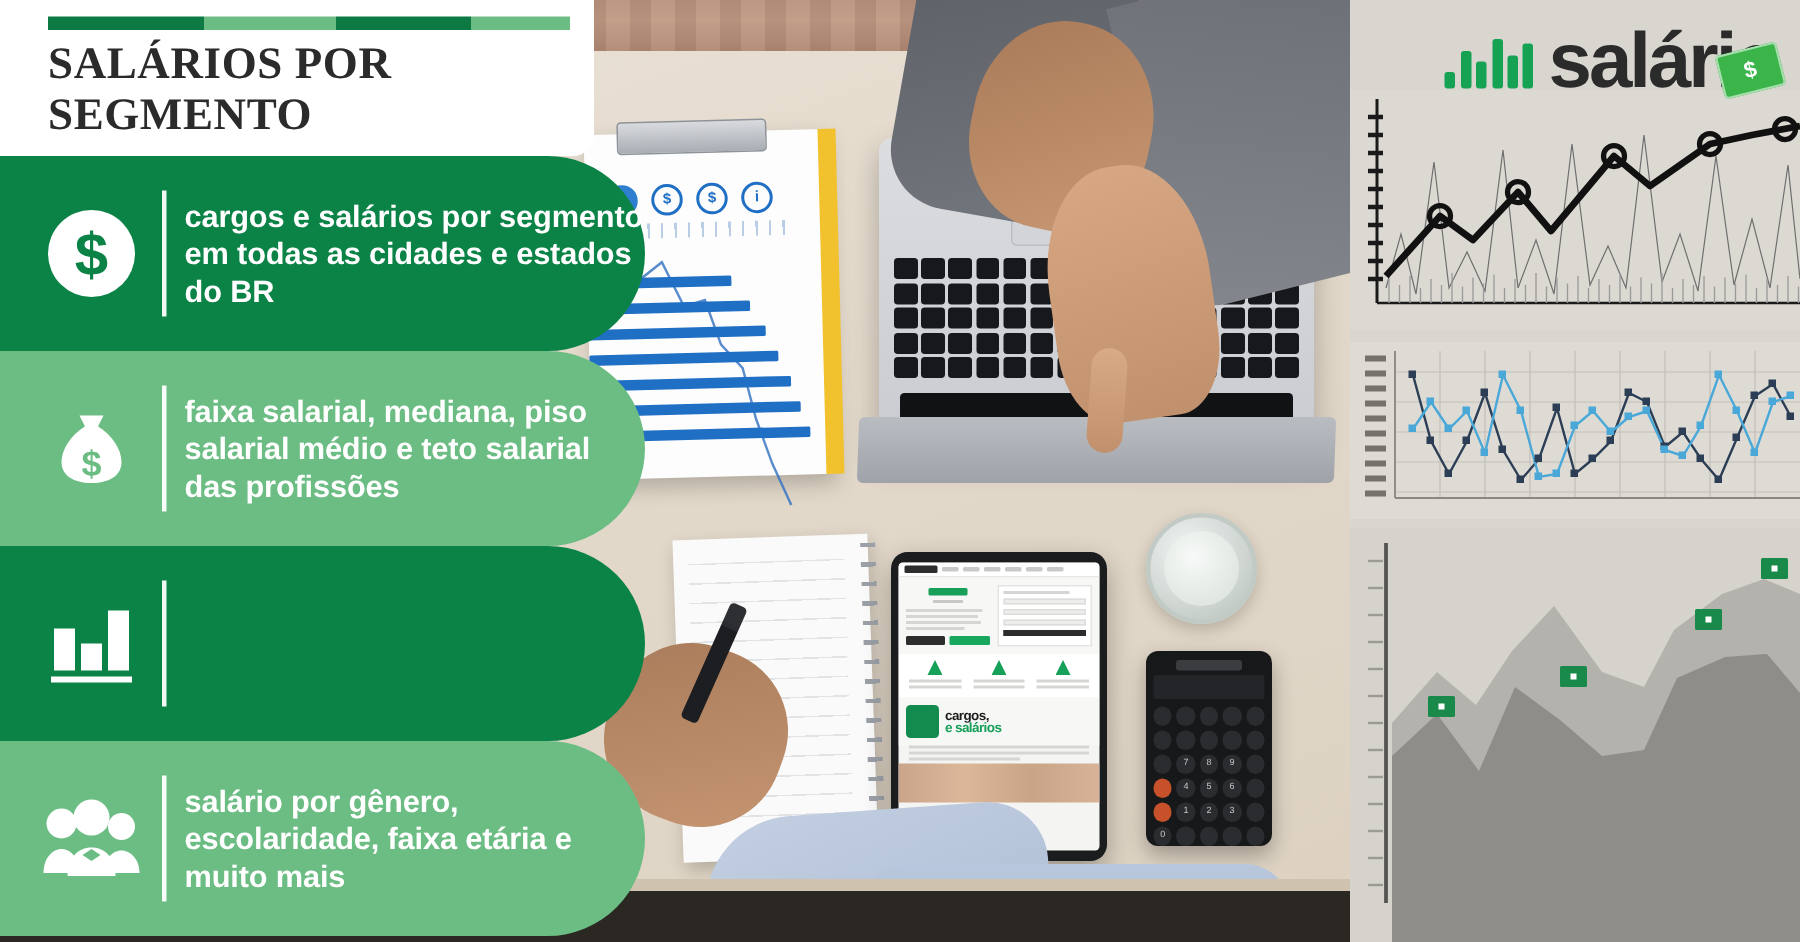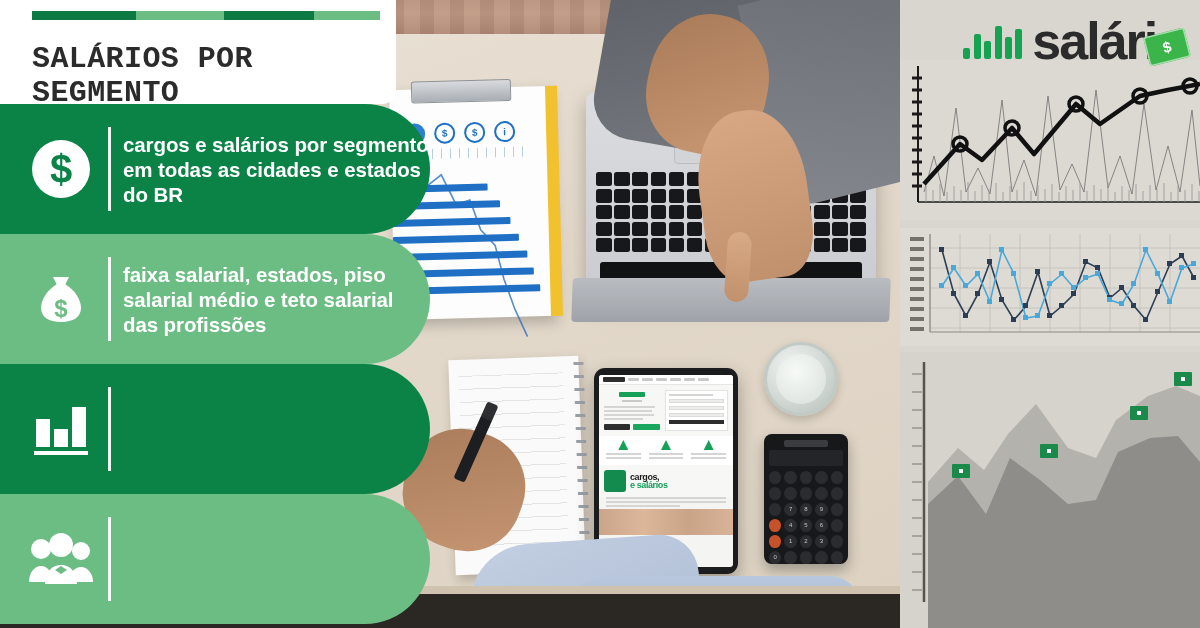--- a/index.html
+++ b/index.html
@@ -154,22 +154,22 @@
   .c2 { top:228px; height:118px; width:300px; background:#dedbd5; }
   .c3 { top:352px; height:276px; width:300px; background:#d6d3cd; }
   .chart-box svg { display:block; width:100%; height:100%; }
 
   
   .title-card { position:absolute; left:0; top:0; width:396px; height:104px;
                 background:#fff; border-radius:0 0 14px 0; z-index:20; }
   .title-bar { position:absolute; left:32px; top:11px; width:348px; height:9px;
                display:flex; }
   .title-bar i { display:block; height:100%; }
-  .title-text { position:absolute; left:32px; top:42px; font-size:30px; font-weight:700;
-                color:#2b2b2b; letter-spacing:0.4px; font-family:Liberation Mono, monospace; }
+  .title-text { position:absolute; left:32px; top:26px; font-size:30px; font-weight:700;
+                color:#2b2b2b; letter-spacing:0.4px; font-family:Liberation Serif, serif; }
 
   
   .features { position:absolute; left:0; top:104px; width:470px; z-index:18; }
   .frow { position:relative; height:130px; display:flex; align-items:center;
           border-radius:0 70px 70px 0; padding-left:14px; }
   .frow.dark { background:#0b8347; width:430px; }
   .frow.light { background:#6cbd83; width:430px; }
   .frow-icon { width:94px; display:flex; align-items:center; justify-content:center;
                flex:0 0 94px; }
   .frow-div { width:3px; height:84px; background:#fff; opacity:.95; flex:0 0 3px; }
@@ -664,21 +664,21 @@
 
     <div class="frow light">
       <span class="frow-icon">
         <svg width="60" height="60" viewBox="0 0 60 60">
           <path d="M22 8 h16 l-4 8 h-8 z" fill="#fff"></path>
           <path d="M26 15 h8 c10 6 16 16 16 24 0 9-8 14-20 14 S10 48 10 39 c0-8 6-18 16-24 z" fill="#fff"></path>
           <text x="30" y="48" font-size="24" font-weight="700" text-anchor="middle" fill="#6cbd83" font-family="Liberation Sans, sans-serif">$</text>
         </svg>
       </span>
       <span class="frow-div"></span>
-      <span class="frow-text">faixa salarial, estados, piso salarial médio e teto salarial das profissões</span>
+      <span class="frow-text">faixa salarial, mediana, piso salarial médio e teto salarial das profissões</span>
     </div>
 
     <div class="frow dark">
       <span class="frow-icon">
         <svg width="60" height="56" viewBox="0 0 60 56">
           <rect x="5" y="18" width="14" height="28" fill="#fff"></rect>
           <rect x="23" y="28" width="14" height="18" fill="#fff"></rect>
           <rect x="41" y="6" width="14" height="40" fill="#fff"></rect>
           <rect x="3" y="50" width="54" height="4" fill="#fff"></rect>
         </svg>
@@ -692,16 +692,17 @@
           <circle cx="13" cy="17" r="10" fill="#fff"></circle>
           <path d="M1 50 c0-10 6-16 12-16 s12 6 12 16 z" fill="#fff"></path>
           <circle cx="53" cy="19" r="9" fill="#fff"></circle>
           <path d="M41 50 c0-9 6-15 12-15 s12 6 12 15 z" fill="#fff"></path>
           <circle cx="33" cy="13" r="12" fill="#fff"></circle>
           <path d="M17 52 c0-12 7-19 16-19 s16 7 16 19 z" fill="#fff"></path>
           <path d="M33 34 l-6 4 6 4 6-4 z" fill="#6cbd83"></path>
         </svg>
       </span>
       <span class="frow-div"></span>
+      <span class="frow-text">salário por gênero, escolaridade, faixa etária e muito mais</span>
     </div>
 
   </div>
 </div>
 
 </body></html>

